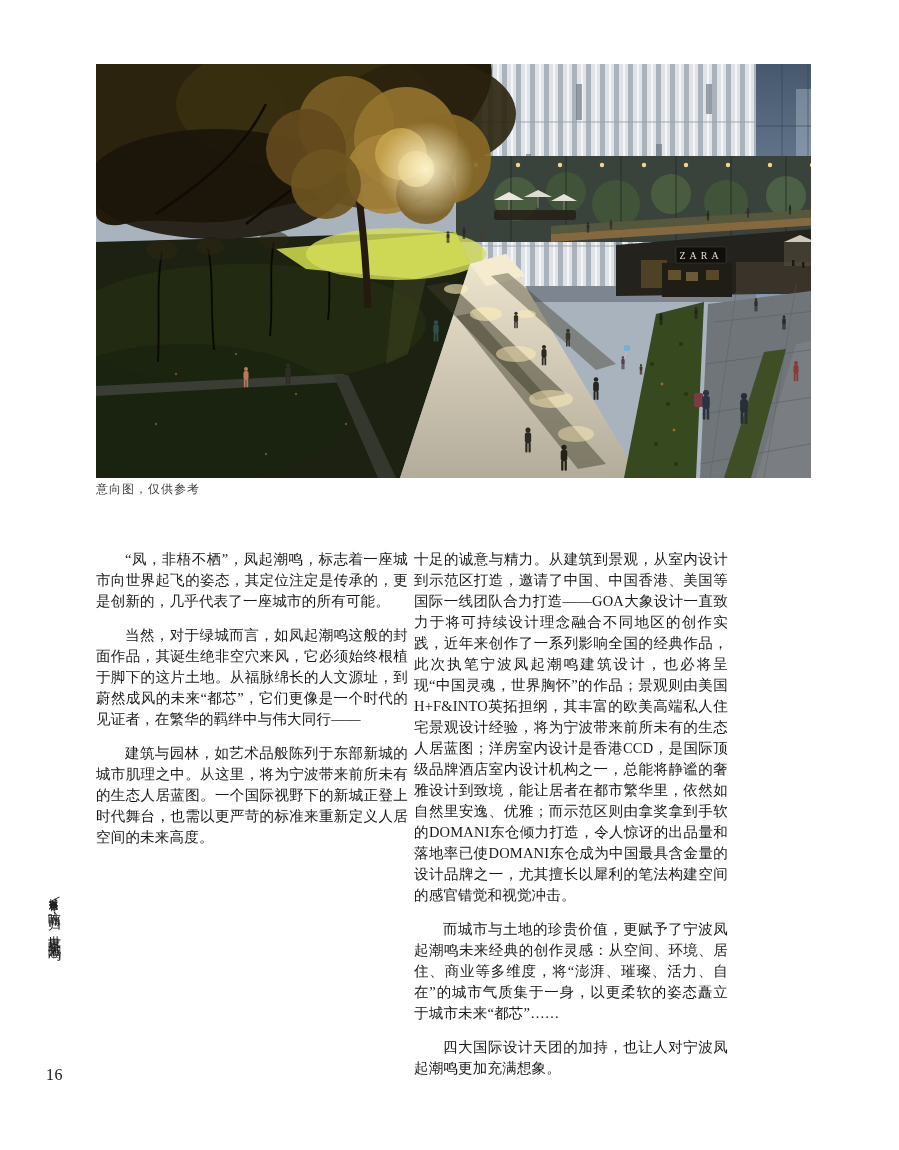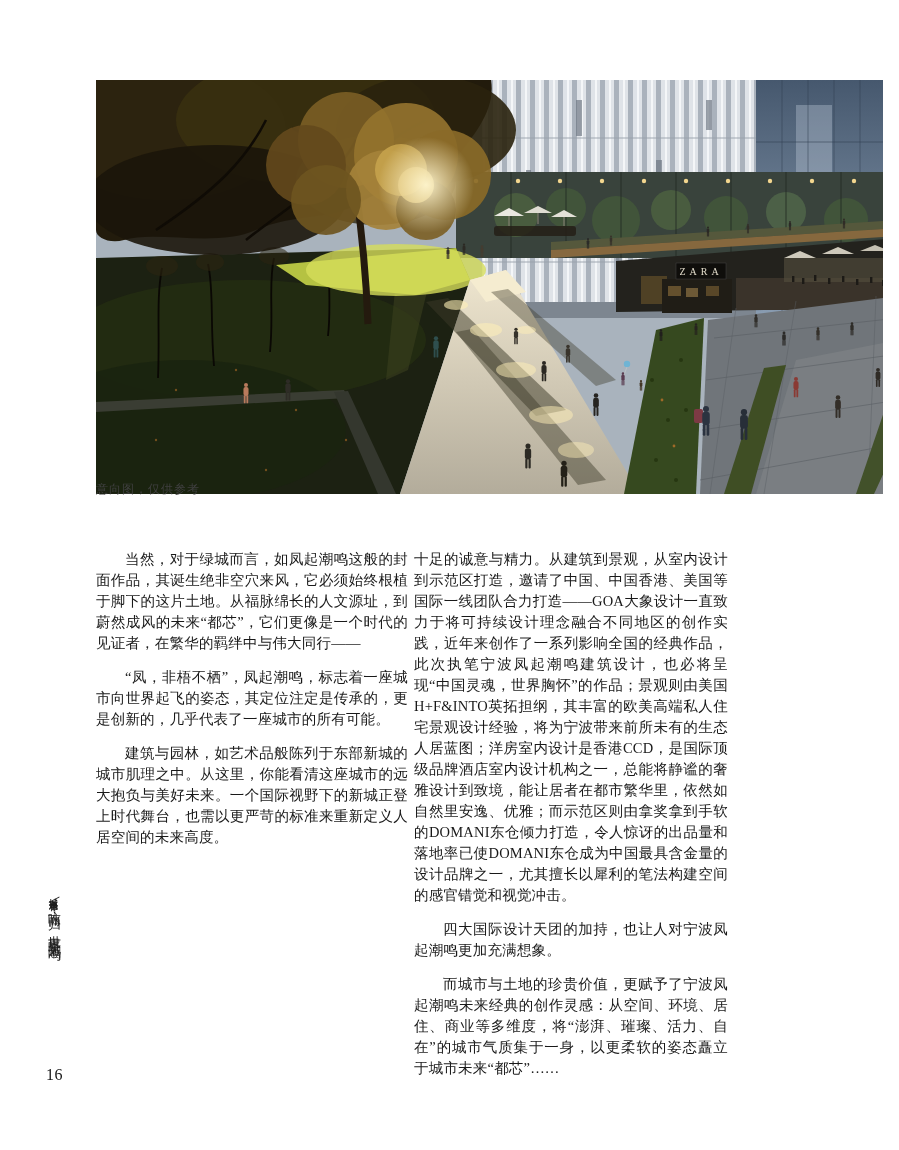--- a/index.html
+++ b/index.html
@@ -1,18 +1,18 @@
 <!DOCTYPE html>
 <html><head>
 <meta charset="utf-8">
 <style>
   html,body{margin:0;padding:0;background:#e8e8e8;}
   .page{position:relative;width:899px;height:1150px;background:#ffffff;overflow:hidden;
         font-family:"Liberation Serif","DejaVu Serif",serif;}
-  .hero{position:absolute;left:96px;top:80px;width:787px;height:414px;overflow:hidden;}
+  .hero{position:absolute;left:96px;top:64px;width:715px;height:414px;overflow:hidden;}
   .hero svg{display:block;width:803px;height:414px;}
   .caption{position:absolute;left:96px;top:481px;font-family:"Liberation Sans","DejaVu Sans",sans-serif;
            font-size:12px;color:#3f3f3f;letter-spacing:1px;}
   .col{position:absolute;top:549px;color:#191919;}
   .col p{margin:0 0 13px 0;font-size:14.5px;line-height:21px;text-align:justify;
          text-indent:2em;letter-spacing:0.2px;}
   .col p.noindent{text-indent:0;}
   .col-left{left:96px;width:312px;}
   .col-right{left:414px;width:314px;font-family:Liberation Serif, serif;}
   .sidebar{position:absolute;left:46px;top:891px;writing-mode:vertical-rl;text-orientation:mixed;
@@ -285,29 +285,29 @@
         <use href="#person" transform="translate(660,244) scale(0.55)" fill="#302e2a"></use>
         <use href="#person" transform="translate(600,252) scale(0.5)" fill="#26231e"></use>
         <use href="#person" transform="translate(565,258) scale(0.5)" fill="#211f1c"></use>
       </g>
     </svg>
   </div>
 
   <div class="caption">意向图，仅供参考</div>
 
   <div class="col col-left">
+    <p>“凤，非梧不栖”，凤起潮鸣，标志着一座城市向世界起飞的姿态，其定位注定是传承的，更是创新的，几乎代表了一座城市的所有可能。</p>
     <p>当然，对于绿城而言，如凤起潮鸣这般的封面作品，其诞生绝非空穴来风，它必须始终根植于脚下的这片土地。从福脉绵长的人文源址，到蔚然成风的未来“都芯”，它们更像是一个时代的见证者，在繁华的羁绊中与伟大同行——</p>
-    <p>“凤，非梧不栖”，凤起潮鸣，标志着一座城市向世界起飞的姿态，其定位注定是传承的，更是创新的，几乎代表了一座城市的所有可能。</p>
-    <p>建筑与园林，如艺术品般陈列于东部新城的城市肌理之中。从这里，你能看清这座城市的远大抱负与美好未来。一个国际视野下的新城正登上时代舞台，也需以更严苛的标准来重新定义人居空间的未来高度。</p>
+    <p>建筑与园林，如艺术品般陈列于东部新城的城市肌理之中。从这里，将为宁波带来前所未有的生态人居蓝图。一个国际视野下的新城正登上时代舞台，也需以更严苛的标准来重新定义人居空间的未来高度。</p>
   </div>
 
   <div class="col col-right">
     <p class="noindent">十足的诚意与精力。从建筑到景观，从室内设计到示范区打造，邀请了中国、中国香港、美国等国际一线团队合力打造——GOA大象设计一直致力于将可持续设计理念融合不同地区的创作实践，近年来创作了一系列影响全国的经典作品，此次执笔宁波凤起潮鸣建筑设计，也必将呈现“中国灵魂，世界胸怀”的作品；景观则由美国H+F&amp;INTO英拓担纲，其丰富的欧美高端私人住宅景观设计经验，将为宁波带来前所未有的生态人居蓝图；洋房室内设计是香港CCD，是国际顶级品牌酒店室内设计机构之一，总能将静谧的奢雅设计到致境，能让居者在都市繁华里，依然如自然里安逸、优雅；而示范区则由拿奖拿到手软的DOMANI东仓倾力打造，令人惊讶的出品量和落地率已使DOMANI东仓成为中国最具含金量的设计品牌之一，尤其擅长以犀利的笔法构建空间的感官错觉和视觉冲击。</p>
+    <p>而城市与土地的珍贵价值，更赋予了宁波凤起潮鸣未来经典的创作灵感：从空间、环境、居住、商业等多维度，将“澎湃、璀璨、活力、自在”的城市气质集于一身，以更柔软的姿态矗立于城市未来“都芯”……</p>
     <p>四大国际设计天团的加持，也让人对宁波凤起潮鸣更加充满想象。</p>
-    <p>而城市与土地的珍贵价值，更赋予了宁波凤起潮鸣未来经典的创作灵感：从空间、环境、居住、商业等多维度，将“澎湃、璀璨、活力、自在”的城市气质集于一身，以更柔软的姿态矗立于城市未来“都芯”……</p>
   </div>
 
   <div class="sidebar">
     <span class="cat">城市地标</span><span class="sep">╲</span><span class="ttl">咏而归，世界听见潮鸣</span>
   </div>
 
   <div class="pagenum">16</div>
 
 </div>
 

